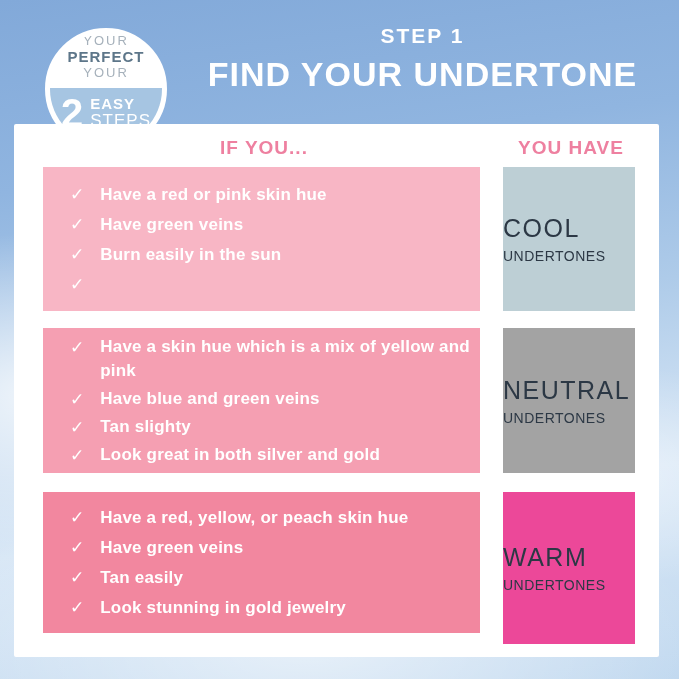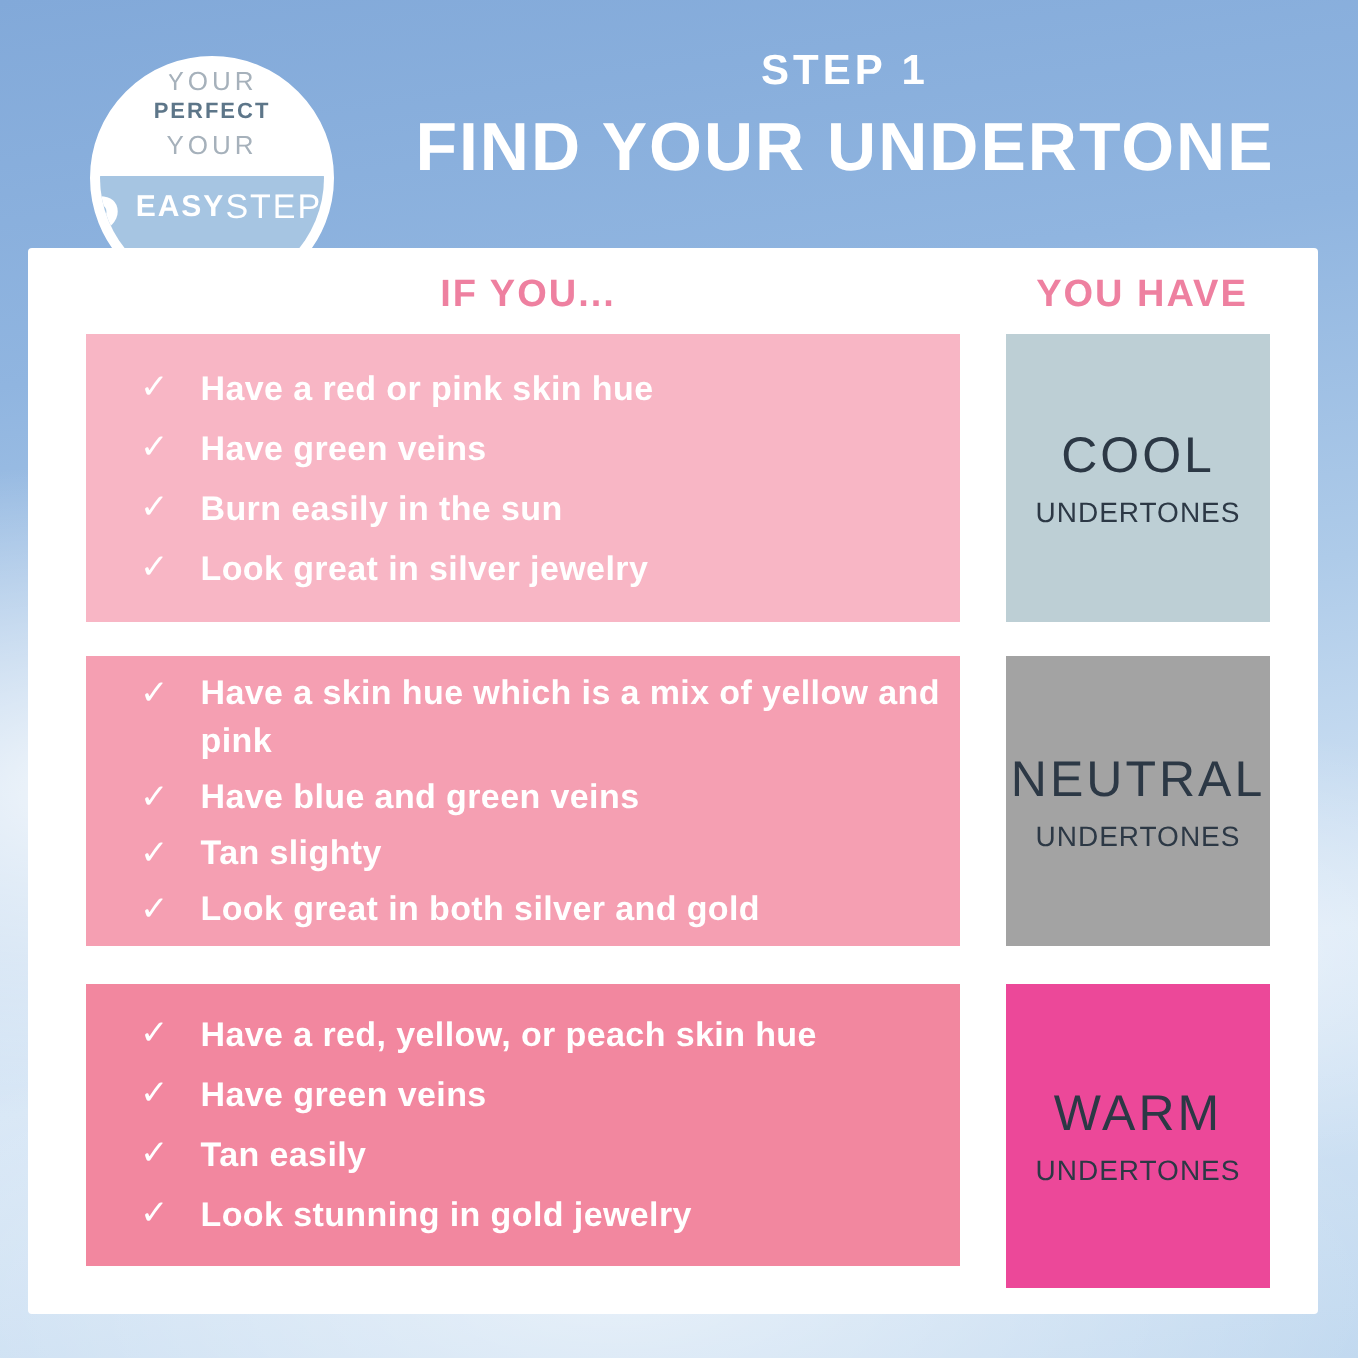--- a/index.html
+++ b/index.html
@@ -17,27 +17,27 @@
   .badge{
     position:absolute;left:45px;top:28px;width:122px;height:122px;
     border-radius:50%;background:#ffffff;border:5px solid #ffffff;
     box-sizing:border-box;overflow:hidden;display:flex;flex-direction:column;
   }
   .badge-top{
     height:50%;background:#ffffff;display:flex;flex-direction:column;
     align-items:center;justify-content:flex-start;padding-bottom:3px;
   }
   .badge-line-light{font-size:13px;line-height:15px;letter-spacing:2px;color:#a6b1bb;}
-  .badge-line-bold{font-size:11px;line-height:17px;letter-spacing:1px;font-weight:bold;color:#5d7689;}
+  .badge-line-bold{font-size:15px;line-height:17px;letter-spacing:1px;font-weight:bold;color:#5d7689;}
   .badge-bottom{
     height:50%;background:#a6c5e2;display:flex;align-items:flex-start;
     justify-content:center;padding-top:5px;
   }
   .badge-number{font-size:40px;line-height:40px;font-weight:bold;color:#ffffff;margin-right:7px;}
-  .badge-steps{display:flex;flex-direction:row;justify-content:center;padding-top:2px;}
+  .badge-steps{display:flex;flex-direction:column;justify-content:center;padding-top:2px;}
   .badge-steps-bold{font-size:15px;line-height:17px;font-weight:bold;letter-spacing:1px;color:#ffffff;}
   .badge-steps-light{font-size:17px;line-height:17px;letter-spacing:1px;color:#ffffff;}
 
   
   .header{position:absolute;left:170px;top:24px;width:505px;text-align:center;color:#ffffff;}
   .header-step{font-size:21px;font-weight:bold;letter-spacing:2px;}
   .header-title{font-size:34px;font-weight:bold;letter-spacing:1px;margin-top:7px;}
 
   
   .card{
@@ -64,21 +64,21 @@
   .r1 .check-item,.r3 .check-item{line-height:19px;}
   .r2 .check-item{line-height:24px;}
   .check-glyph{
     font-family:"DejaVu Sans",sans-serif;font-weight:bold;color:#ffffff;
     font-size:17px;flex:0 0 auto;
   }
   .check-text{color:#ffffff;font-weight:bold;font-size:17px;letter-spacing:.2px;}
 
   .result-box{
     position:absolute;left:489px;width:132px;box-sizing:border-box;
-    display:flex;flex-direction:column;align-items:center;justify-content:center;
+    display:flex;flex-direction:column;align-items:flex-start;justify-content:center;
     text-align:center;row-gap:5px;
   }
   .result-box.r1{top:43px;height:144px;background:#bdcfd5;}
   .result-box.r2{top:204px;height:145px;background:#a3a3a3;}
   .result-box.r3{top:368px;height:152px;background:#ec4899;}
   .result-title{font-size:25px;letter-spacing:1.5px;color:#2c3845;}
   .result-sub{font-size:14px;letter-spacing:.5px;color:#2c3845;}
 </style>
 </head>
 <body>
@@ -118,21 +118,20 @@
       <div class="check-item">
         <span class="check-glyph">✓</span>
         <span class="check-text">Have green veins</span>
       </div>
       <div class="check-item">
         <span class="check-glyph">✓</span>
         <span class="check-text">Burn easily in the sun</span>
       </div>
       <div class="check-item">
         <span class="check-glyph">✓</span>
-        <span class="check-text">Look great in silver jewelry</span>
       </div>
     </div>
     <div class="result-box r1">
       <span class="result-title">COOL</span>
       <span class="result-sub">UNDERTONES</span>
     </div>
 
     <div class="row-box r2">
       <div class="check-item">
         <span class="check-glyph">✓</span>

